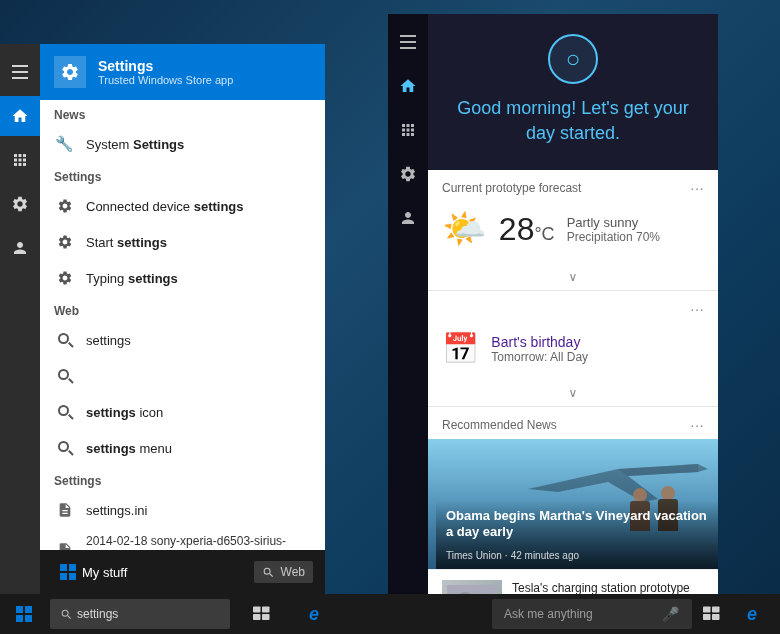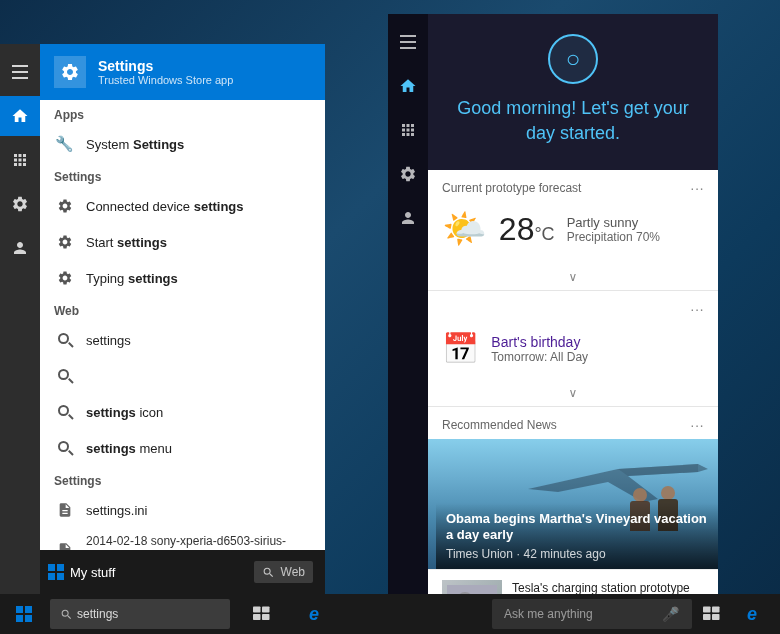--- a/index.html
+++ b/index.html
@@ -209,21 +209,21 @@
     .result-item-text.small {
       font-size: 12px;
       line-height: 1.3;
       color: #333;
     }
 
     
     .start-bottom {
       height: 44px;
       background: #1a1a1a;
-      margin-left: 28px;
+      margin-left: 40px;
       display: flex;
       align-items: center;
       padding: 0 12px;
       gap: 8px;
     }
 
     .start-bottom-btn {
       display: flex;
       align-items: center;
       gap: 6px;
@@ -407,22 +407,22 @@
 
     .news-caption {
       color: white;
       font-size: 13px;
       font-weight: 600;
       line-height: 1.3;
     }
 
     .news-source {
       color: rgba(255,255,255,0.8);
-      font-size: 12px;
-      margin-top: 3px;
+      font-size: 10px;
+      margin-top: 9px;
     }
 
     .news-item-small {
       padding: 10px 14px;
       display: flex;
       gap: 10px;
       border-top: 1px solid #eee;
       align-items: flex-start;
     }
 
@@ -519,21 +519,21 @@
           <svg width="20" height="20" viewBox="0 0 24 24" fill="white">
               <path d="M19.14,12.94c0.04-0.3,0.06-0.61,0.06-0.94c0-0.32-0.02-0.64-0.07-0.94l2.03-1.58c0.18-0.14,0.23-0.41,0.12-0.61 l-1.92-3.32c-0.12-0.22-0.37-0.29-0.59-0.22l-2.39,0.96c-0.5-0.38-1.03-0.7-1.62-0.94L14.4,2.81c-0.04-0.24-0.24-0.41-0.48-0.41 h-3.84c-0.24,0-0.43,0.17-0.47,0.41L9.25,5.35C8.66,5.59,8.12,5.92,7.63,6.29L5.24,5.33c-0.22-0.08-0.47,0-0.59,0.22L2.74,8.87 C2.62,9.08,2.66,9.34,2.86,9.48l2.03,1.58C4.84,11.36,4.8,11.69,4.8,12s0.02,0.64,0.07,0.94l-2.03,1.58 c-0.18,0.14-0.23,0.41-0.12,0.61l1.92,3.32c0.12,0.22,0.37,0.29,0.59,0.22l2.39-0.96c0.5,0.38,1.03,0.7,1.62,0.94l0.36,2.54 c0.05,0.24,0.24,0.41,0.48,0.41h3.84c0.24,0,0.44-0.17,0.47-0.41l0.36-2.54c0.59-0.24,1.13-0.56,1.62-0.94l2.39,0.96 c0.22,0.08,0.47,0,0.59-0.22l1.92-3.32c0.12-0.22,0.07-0.47-0.12-0.61L19.14,12.94z M12,15.6c-1.98,0-3.6-1.62-3.6-3.6 s1.62-3.6,3.6-3.6s3.6,1.62,3.6,3.6S13.98,15.6,12,15.6z"></path>
             </svg>
         </div>
         <div class="selected-app-info">
           <div class="selected-app-name">Settings</div>
           <div class="selected-app-subtitle">Trusted Windows Store app</div>
         </div>
       </div>
 
-      <div class="section-header">Apps</div>
+      <div class="section-header">News</div>
       <div class="result-item">
         <div class="result-item-icon">
           <span style="color:#c0392b; font-size:15px;">🔧</span>
         </div>
         <div class="result-item-text">System <strong>Settings</strong></div>
       </div>
 
       <div class="section-header">Settings</div>
       <div class="result-item">
         <div class="result-item-icon">

